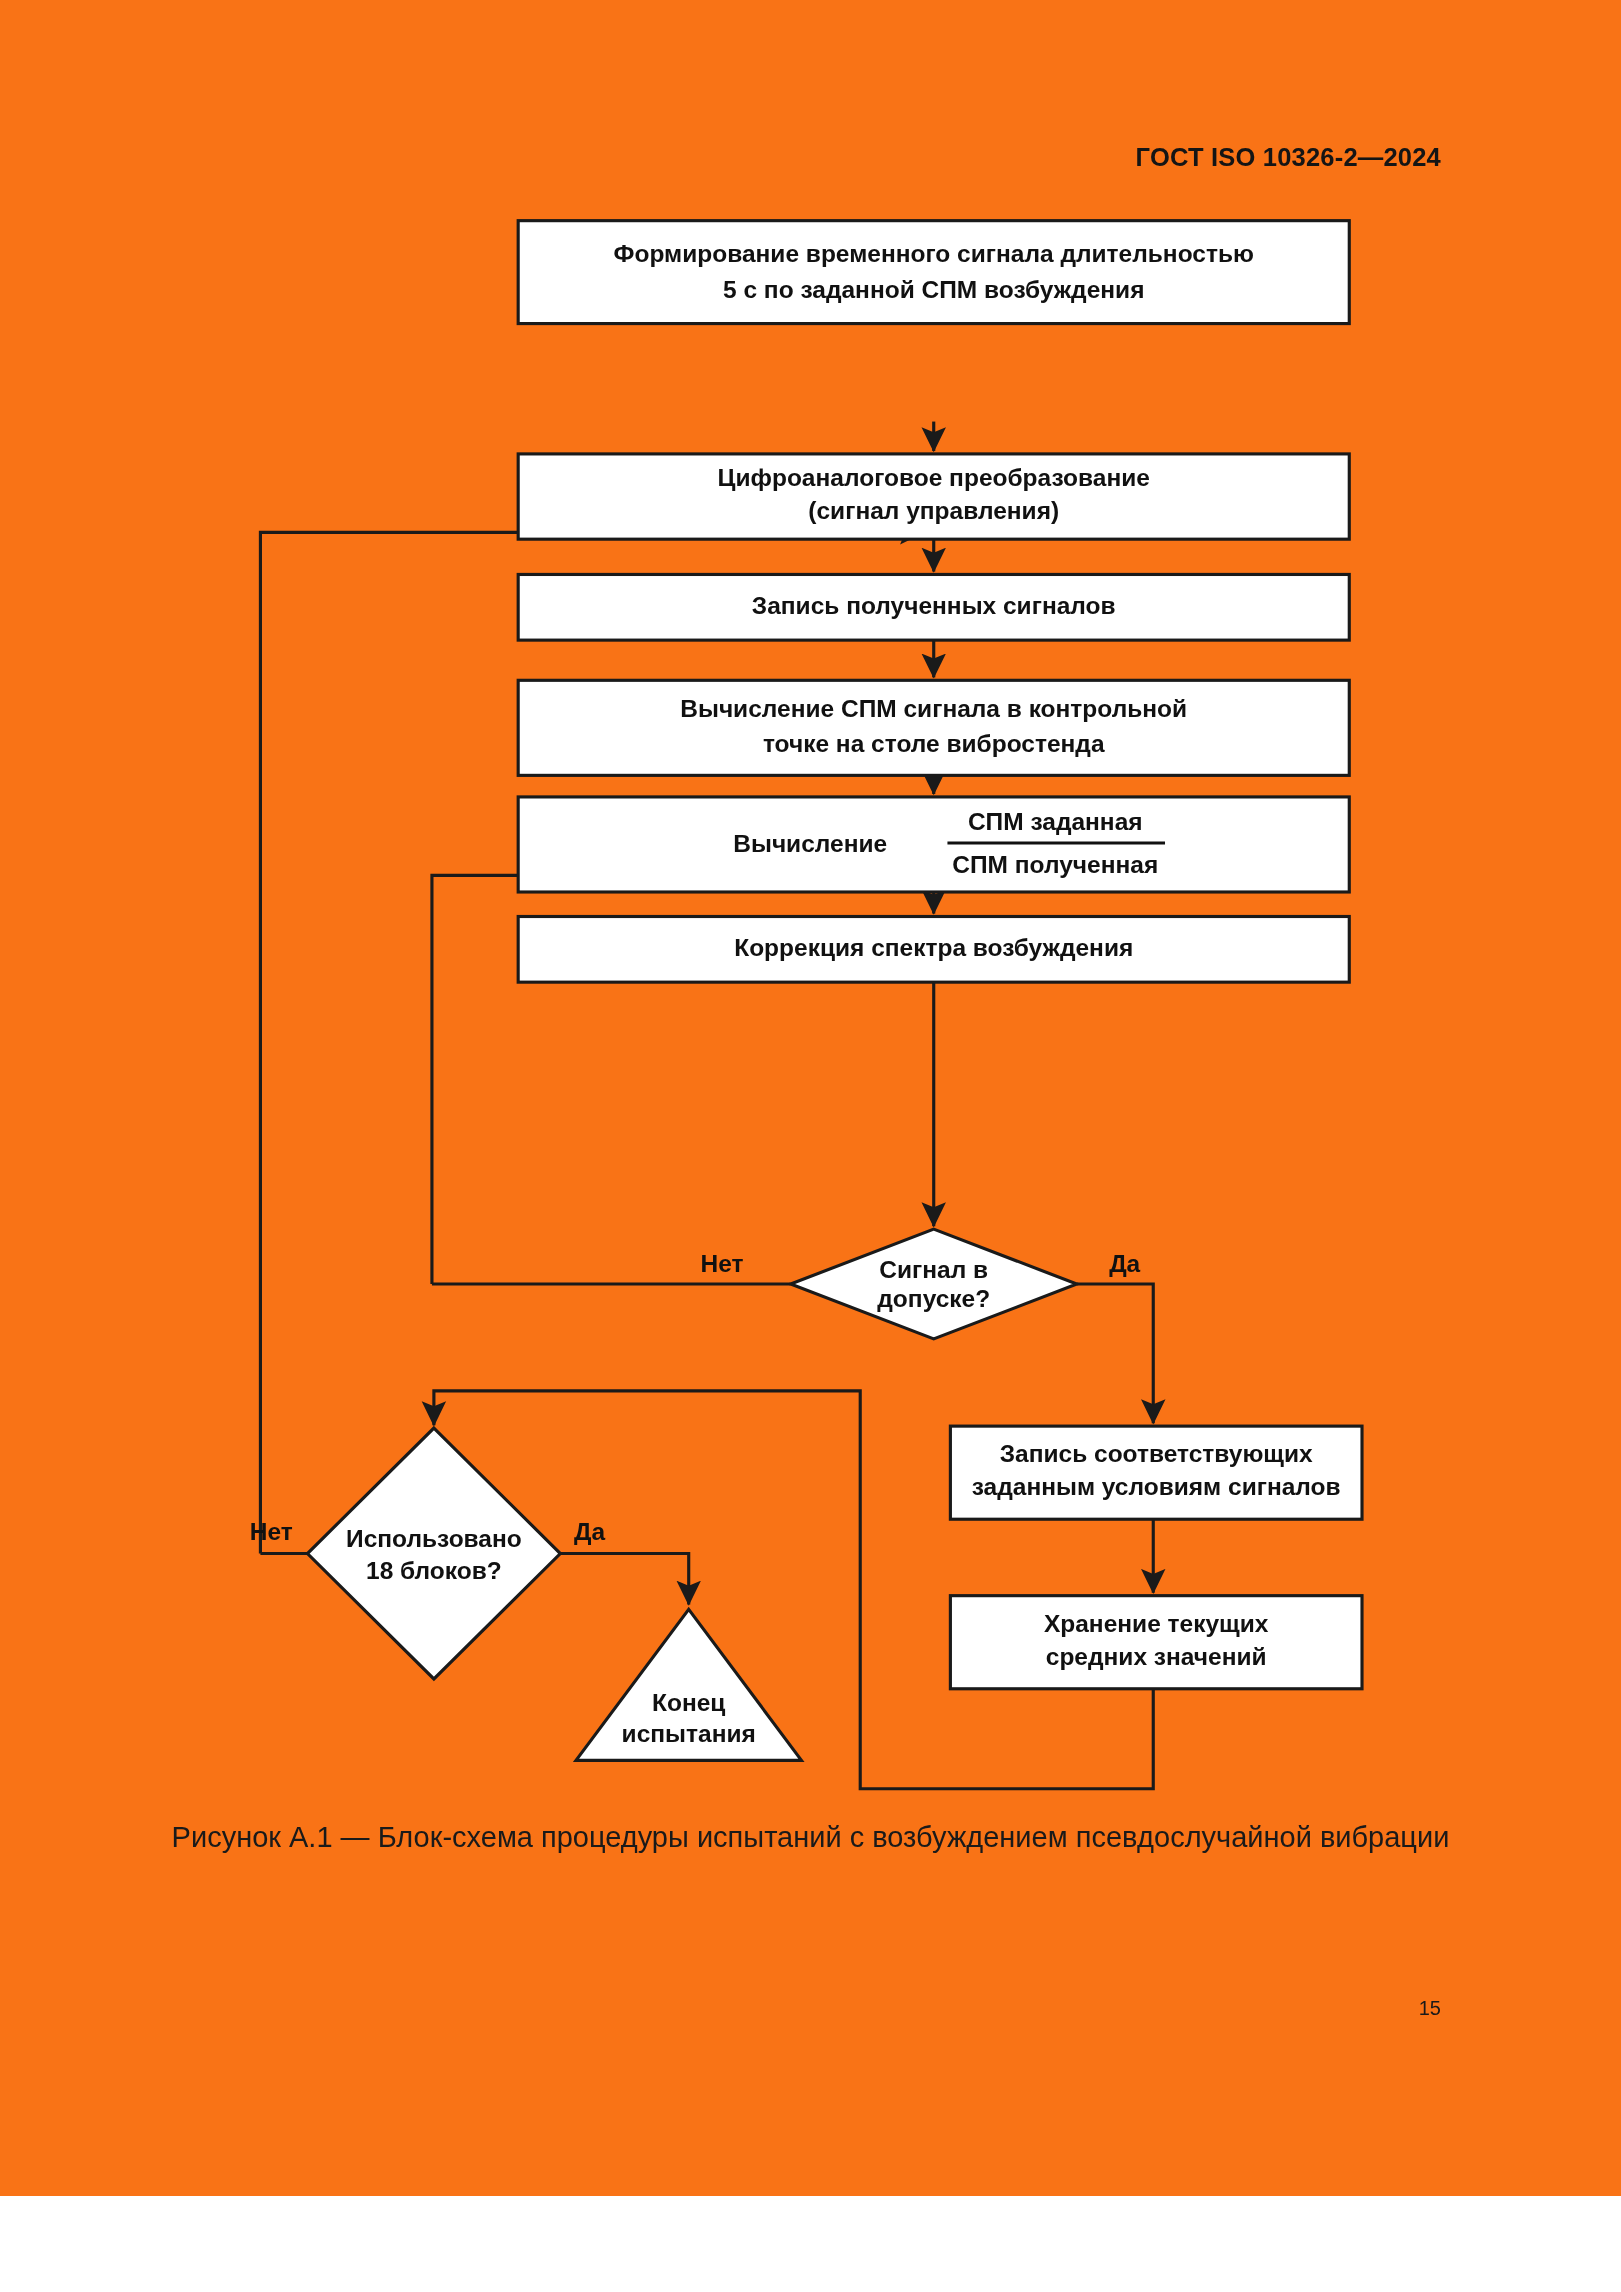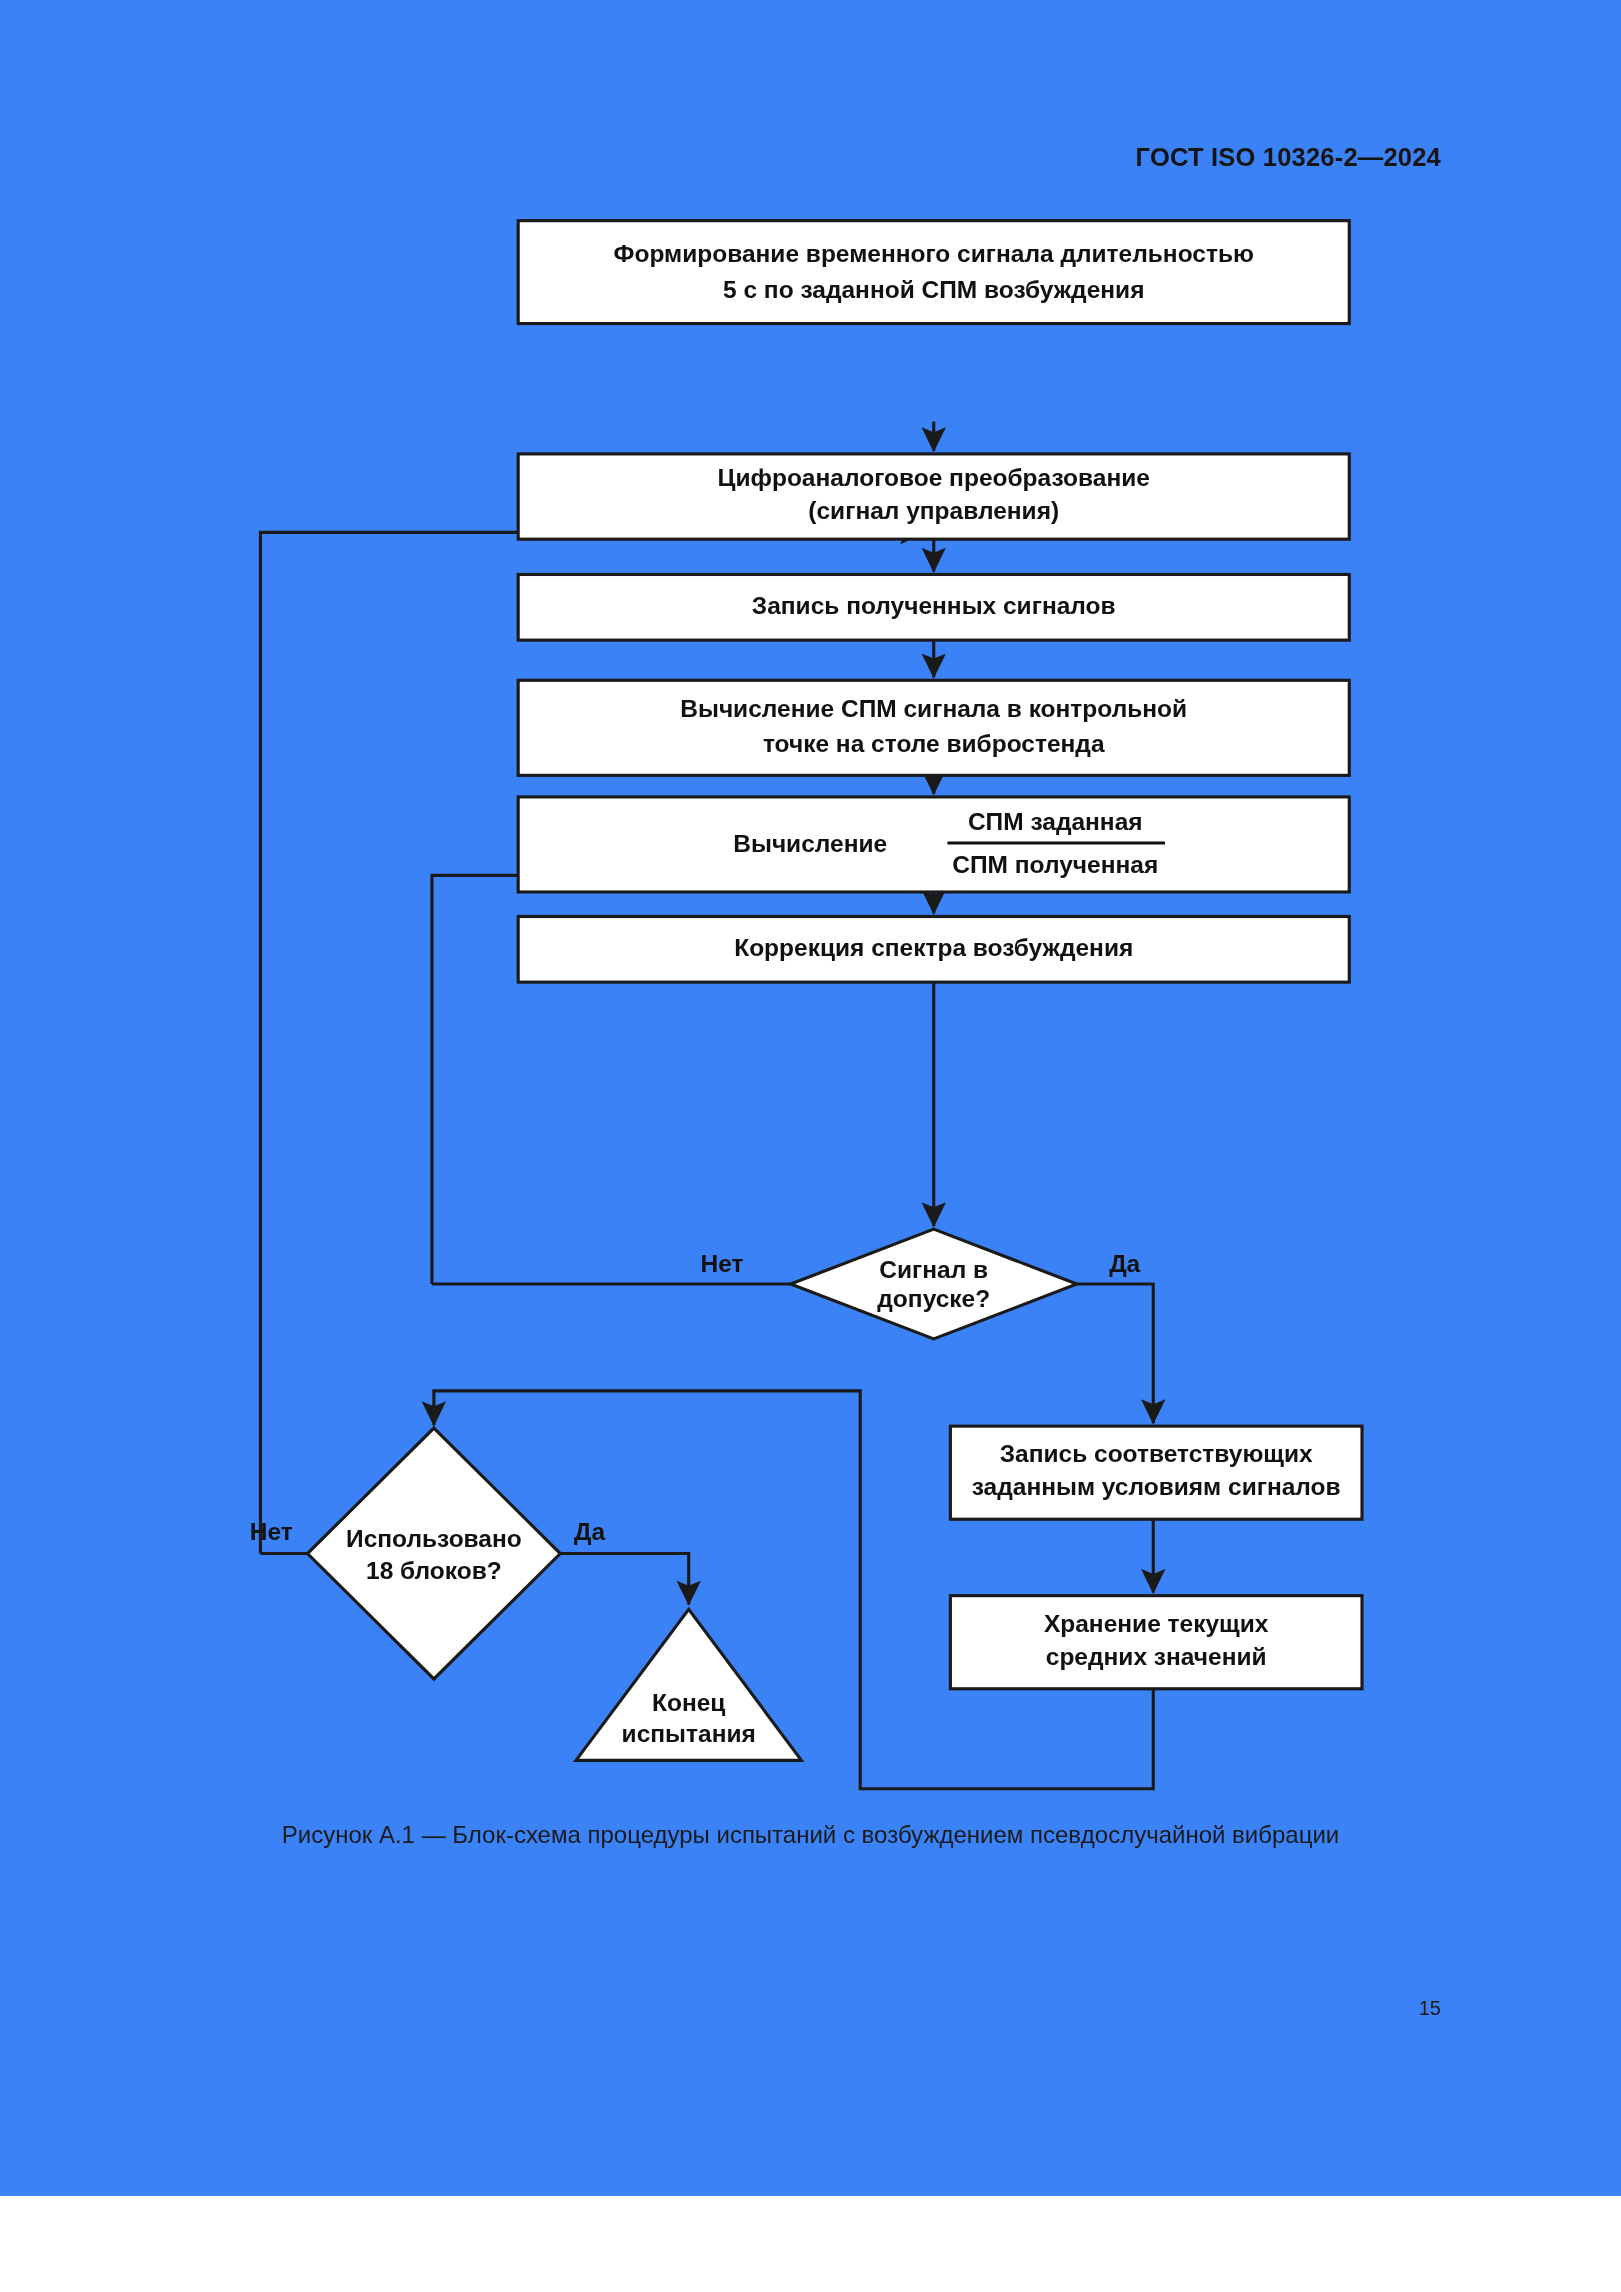--- a/index.html
+++ b/index.html
@@ -9,21 +9,21 @@
     background: #ffffff;
   }
   body {
     font-family: "Liberation Sans", sans-serif;
     color: #1a1a1a;
   }
   .page {
     position: relative;
     width: 1621px;
     height: 2196px;
-    background: #3b82f6;
+    background: #f97316;
     overflow: hidden;
   }
   .std-header {
     position: absolute;
     top: 143px;
     right: 180px;
     font-size: 25.5px;
     font-weight: bold;
     letter-spacing: 0.2px;
     color: #151515;
@@ -78,21 +78,21 @@
   .frac-rule {
     stroke: #111111;
     stroke-width: 3;
   }
   .figure-caption {
     position: absolute;
     top: 1821px;
     left: 0;
     width: 1621px;
     text-align: center;
-    font-size: 24px;
+    font-size: 29px;
     color: #1a1a1a;
   }
   .page-number {
     position: absolute;
     top: 1997px;
     right: 180px;
     font-size: 20px;
     color: #1a1a1a;
   }
 </style>

